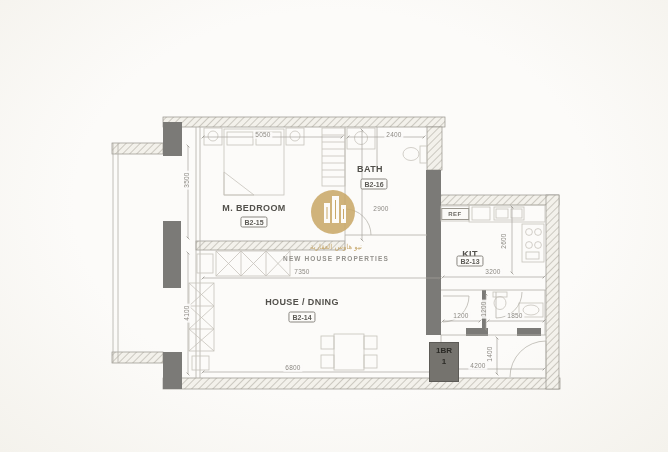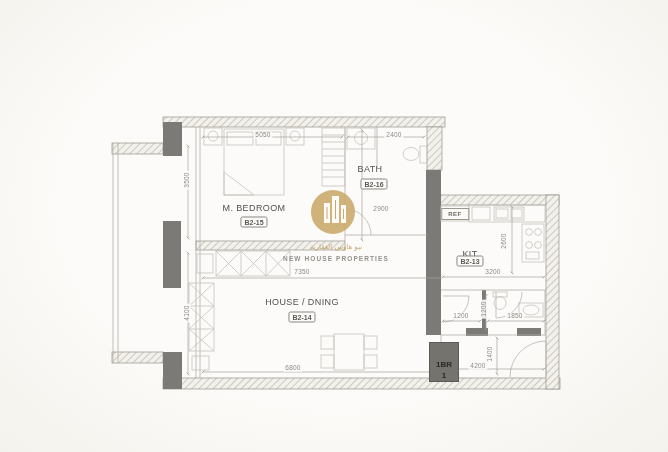--- a/index.html
+++ b/index.html
@@ -8,33 +8,33 @@
     background:radial-gradient(ellipse at 50% 45%, #fcfbf9 55%, #f4f2ec 100%);
     font-family:"Liberation Sans", sans-serif;
   }
   svg{position:absolute;left:0;top:0;}
   .abs{position:absolute;transform:translate(-50%,-50%);white-space:nowrap;line-height:1;}
   .rot{transform:translate(-50%,-50%) rotate(-90deg);}
   .dim{
     font-size:6.5px;color:#8d8a83;background:rgba(252,251,249,.88);
     padding:0 2px;letter-spacing:.2px;
   }
-  .room{font-size:9px;font-weight:normal;color:#52504b;letter-spacing:.4px;}
+  .room{font-size:9px;font-weight:bold;color:#52504b;letter-spacing:.4px;}
   .code{
     font-size:7px;font-weight:bold;color:#5c5a55;background:rgba(252,251,249,.92);
     border:1px solid #8a8781;border-radius:2px;padding:1px 3px;
   }
   .refbox{
     font-size:6px;font-weight:bold;color:#6a6862;background:#fbfaf7;
     border:1px solid #9a978f;padding:2px 6px;letter-spacing:.5px;
   }
   .badge{
     position:absolute;left:429px;top:342px;width:30px;height:40px;box-sizing:border-box;
     background:#75736e;border:1px solid #5d5b57;text-align:center;
-    font-size:8px;font-weight:bold;color:#2b2a26;line-height:1.35;padding-top:17px;
+    font-size:8px;font-weight:bold;color:#2b2a26;line-height:1.35;padding-top:3px;
   }
   .wm-ar{font-size:7px;color:#c3a263;font-family:"DejaVu Sans",sans-serif;opacity:.9;text-align:right;}
   .wm-en{font-size:6.5px;font-weight:bold;color:#93918c;letter-spacing:1.1px;}
 </style>
 </head>
 <body>
 
 <div id="stage">
 
   <svg width="668" height="452" viewBox="0 0 668 452">

